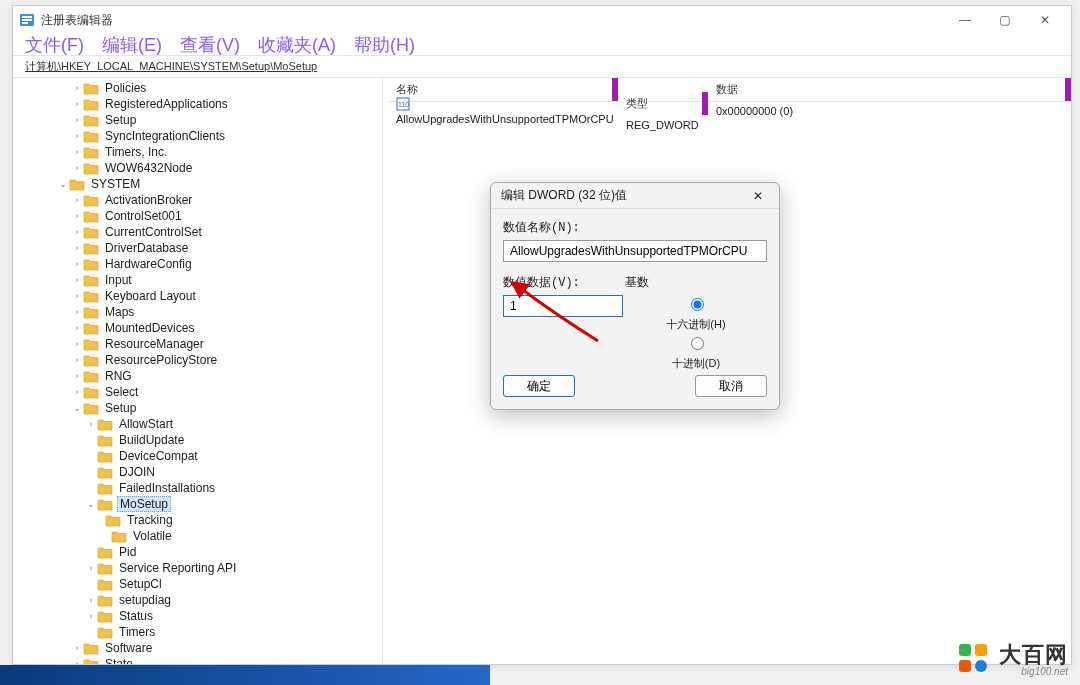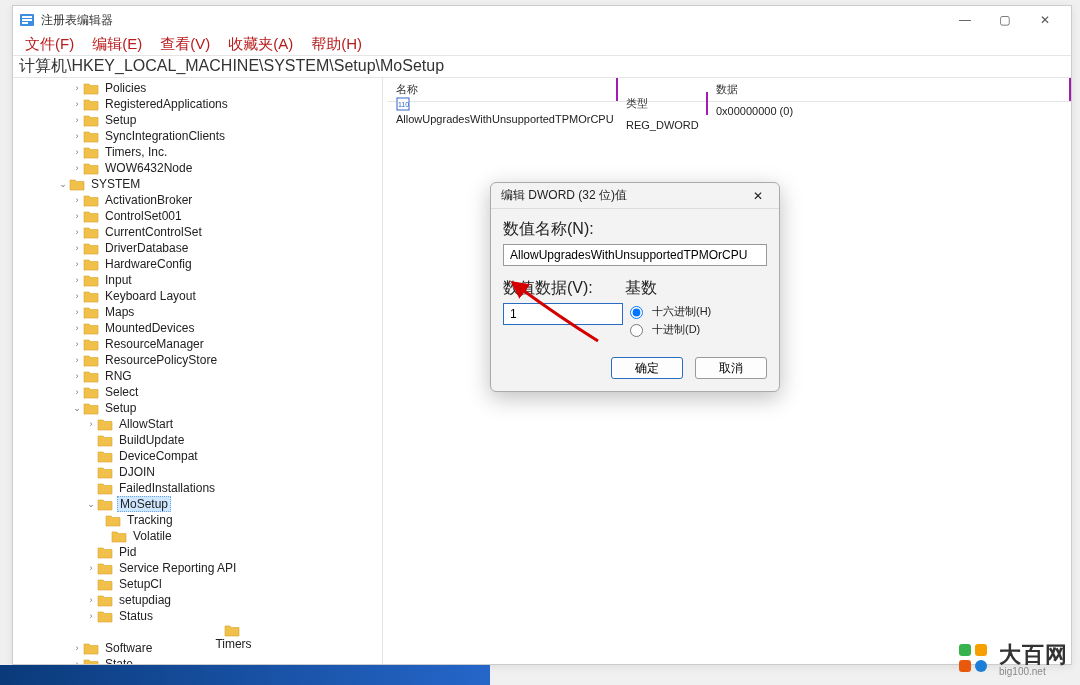--- a/index.html
+++ b/index.html
@@ -2,59 +2,59 @@
 <html><head>
 <meta charset="utf-8">
 <style>
 * { box-sizing: border-box; font-family: "Segoe UI", "Microsoft YaHei", sans-serif; }
 body { margin: 0; background: #f0f0f0; width: 1080px; height: 685px; position: relative; overflow: hidden; }
 .window { position: absolute; left: 12px; top: 5px; width: 1060px; height: 660px; background: #fff; border: 1px solid #ccc; box-shadow: 0 2px 8px rgba(0,0,0,.08); display:flex; flex-direction:column;}
 .titlebar { height: 28px; display:flex; align-items:center; padding: 0 6px; font-size: 12px; color:#333; }
 .titlebar .ticon { width:16px; height:16px; margin-right:6px; }
 .titlebar .spacer{flex:1;}
 .wbtn { width:40px; height:24px; display:flex; align-items:center; justify-content:center; color:#555; font-size:12px;}
-.menubar { height:22px; display:flex; align-items:center; border-bottom:1px solid #e5e5e5; padding:0 4px; font-size:15px; color:#b91c1c; gap:2px;}
+.menubar { height:22px; display:flex; align-items:center; border-bottom:1px solid #e5e5e5; padding:0 4px; font-size:18px; color:#8b5cf6; gap:2px;}
 .menubar span{padding:2px 8px;}
-.addrbar{height:22px; border-bottom:1px solid #e5e5e5; display:flex; align-items:center; font-size:16px; color:#333; padding:0 6px;}
+.addrbar{height:22px; border-bottom:1px solid #e5e5e5; display:flex; align-items:center; font-size:11px; color:#333; padding:0 12px;text-decoration:underline;}
 .body{flex:1; display:flex; overflow:hidden;}
 .tree{width:370px; border-right:1px solid #e5e5e5; overflow-y:auto; font-size:12px; color:#222; padding-top:2px; position:relative;}
 .list{flex:1; display:flex; flex-direction:column;}
 .lhdr{display:flex;height:24px; border-bottom:1px solid #e5e5e5; align-items:center; font-size:11px; color:#333;}
-.lhdr div{padding:0 8px; border-right:2px solid #a21caf; height:100%; display:flex; align-items:center;}
+.lhdr div{padding:0 8px; border-right:6px solid #a21caf; height:100%; display:flex; align-items:center;}
 .lrow{display:flex; height:18px; align-items:center; font-size:11px; color:#222;}
 .lrow div{padding:0 8px;}
 .col-n{width:230px;} .col-t{width:90px;margin-top:28px;} .col-d{flex:1;}
 .ricon{width:14px;height:14px;display:inline-block;margin-right:3px;}
 .tn{display:flex; align-items:center; height:16px; white-space:nowrap; padding:0;}
 .tn .chev{width:12px;font-size:9px;color:#777; text-align:center; display:inline-block;}
 .tn .fld{width:16px;height:13px; display:inline-flex; align-items:center; justify-content:center; margin-right:4px;}
 .tn.sel .lbl{background:#cfe8ff; border:1px dotted #6aa4e8; padding:0 2px;}
 .tn .lbl{padding:0 2px;}
 .splitter{width:5px; cursor:col-resize;}
 
 .dlg{position:absolute; left:490px; top:182px; width:290px; background:#f3f3f3; border:1px solid #aaa; border-radius:6px; box-shadow:0 6px 22px rgba(0,0,0,.25); font-size:12px; color:#222;}
 .dlg .dtb{height:26px; display:flex; align-items:center; padding:0 10px; border-bottom:1px solid #ddd; border-radius:6px 6px 0 0;}
 .dlg .dtb .dx{margin-left:auto; width:22px; height:20px; display:flex;align-items:center;justify-content:center;}
 .dlg .dbody{padding:10px 12px 12px;}
-.dlg label{display:block; font-size:16px; margin-bottom:4px;}
+.dlg label{display:block; font-size:12px; margin-bottom:4px;font-family:Liberation Mono, monospace;}
 .dlg input[type=text]{width:100%; border:1px solid #999; padding:3px 6px; font-size:12px; background:#fff;}
 .dlg .row2{display:flex; gap:2px; margin-top:12px;}
 .dlg .valw{flex:0 0 120px;}
 .dlg .valw input{border:1px solid #2a6cc0;}
 .dlg .grp{flex:1;}
-.dlg .radio{display:flex; align-items:center; gap:6px; font-size:11px; margin:2px 0;}
-.dlg .btns{display:flex; gap:12px; justify-content:flex-end; margin-top:18px;}
+.dlg .radio{display:flex; align-items:center; gap:6px; font-size:11px; margin:2px 0;flex-direction:column;}
+.dlg .btns{display:flex; gap:12px; justify-content:space-between; margin-top:2px;}
 .dlg .btns button{width:72px; height:22px; border:1px solid #999; background:#fdfdfd; font-size:12px; border-radius:3px;}
 .dlg .btns button.primary{border:1px solid #2a6cc0;}
 
 .arrow{position:absolute; left:508px; top:276px; width:100px; height:70px; pointer-events:none;}
 
 .wm{position:absolute; right:12px; bottom:8px; display:flex; align-items:center; gap:8px;}
 .wm .wtxt{font-size:22px; font-weight:600; color:#333; letter-spacing:1px;}
-.wm .wsub{font-size:10px; color:#888; display:block; margin-top:-4px;}
+.wm .wsub{font-size:10px; color:#888; display:block; text-align:right; margin-top:-4px;font-style:italic;}
 .taskbar-hint{position:absolute; left:0; bottom:0; width:490px; height:20px; background:linear-gradient(90deg,#0a3a7a,#2566c9);}
 
 .fsvg{width:16px;height:13px;}
 </style>
 </head>
 <body>
 
 <div class="window">
   <div class="titlebar">
     <svg class="ticon" viewBox="0 0 16 16">
@@ -378,21 +378,21 @@
         </div>
         <div class="tn" style="padding-left: 72px;">
           <span class="chev">›</span>
           <span class="fld">
             <svg class="fsvg" viewBox="0 0 16 13">
               <path d="M1 2h5l1.5 1.5H15V12H1Z" fill="#f1c04a" stroke="#d9a32a" stroke-width="0.6"></path>
             </svg>
           </span>
           <span class="lbl">Status</span>
         </div>
-        <div class="tn" style="padding-left: 72px; flex-direction: column;">
+        <div class="tn" style="padding-left: 72px;">
           <span class="chev"> </span>
           <span class="fld">
             <svg class="fsvg" viewBox="0 0 16 13">
               <path d="M1 2h5l1.5 1.5H15V12H1Z" fill="#f1c04a" stroke="#d9a32a" stroke-width="0.6"></path>
             </svg>
           </span>
           <span class="lbl">Timers</span>
         </div>
         <div class="tn" style="padding-left: 58px;">
           <span class="chev">›</span>

